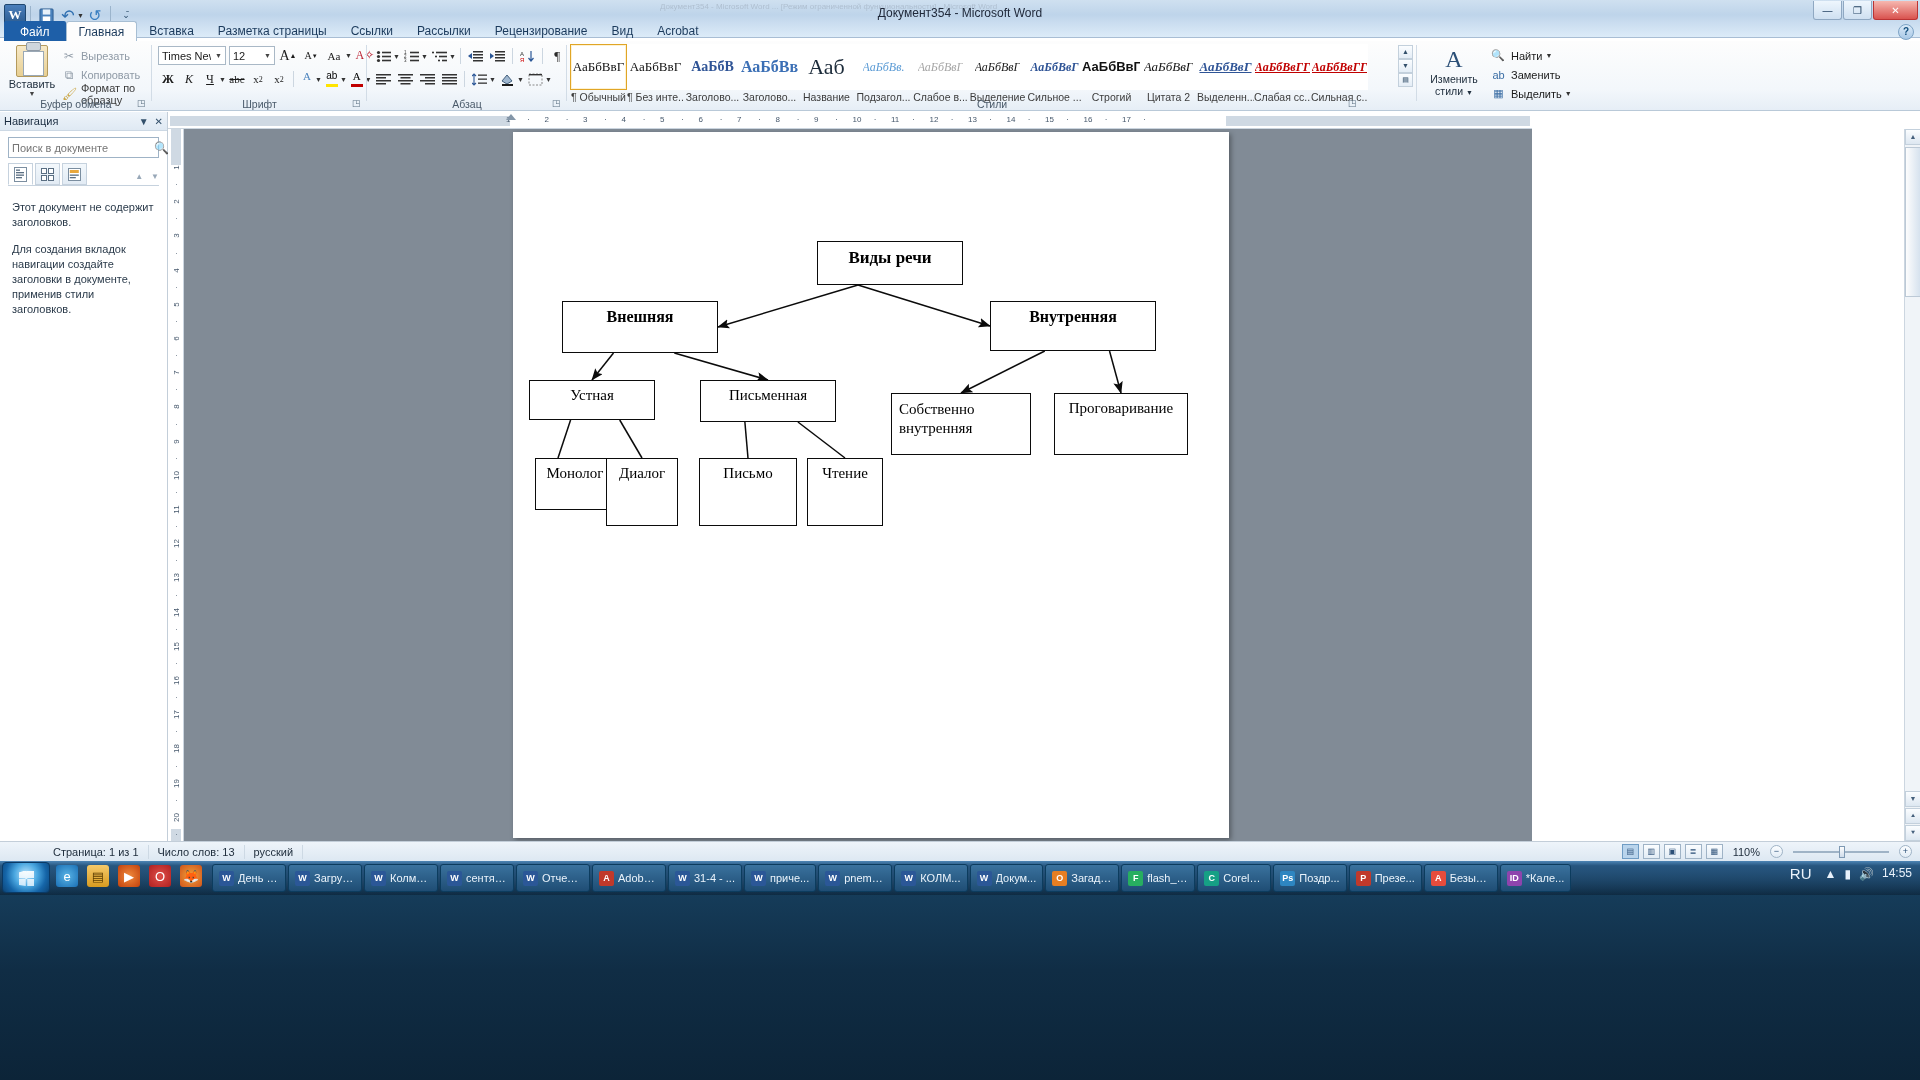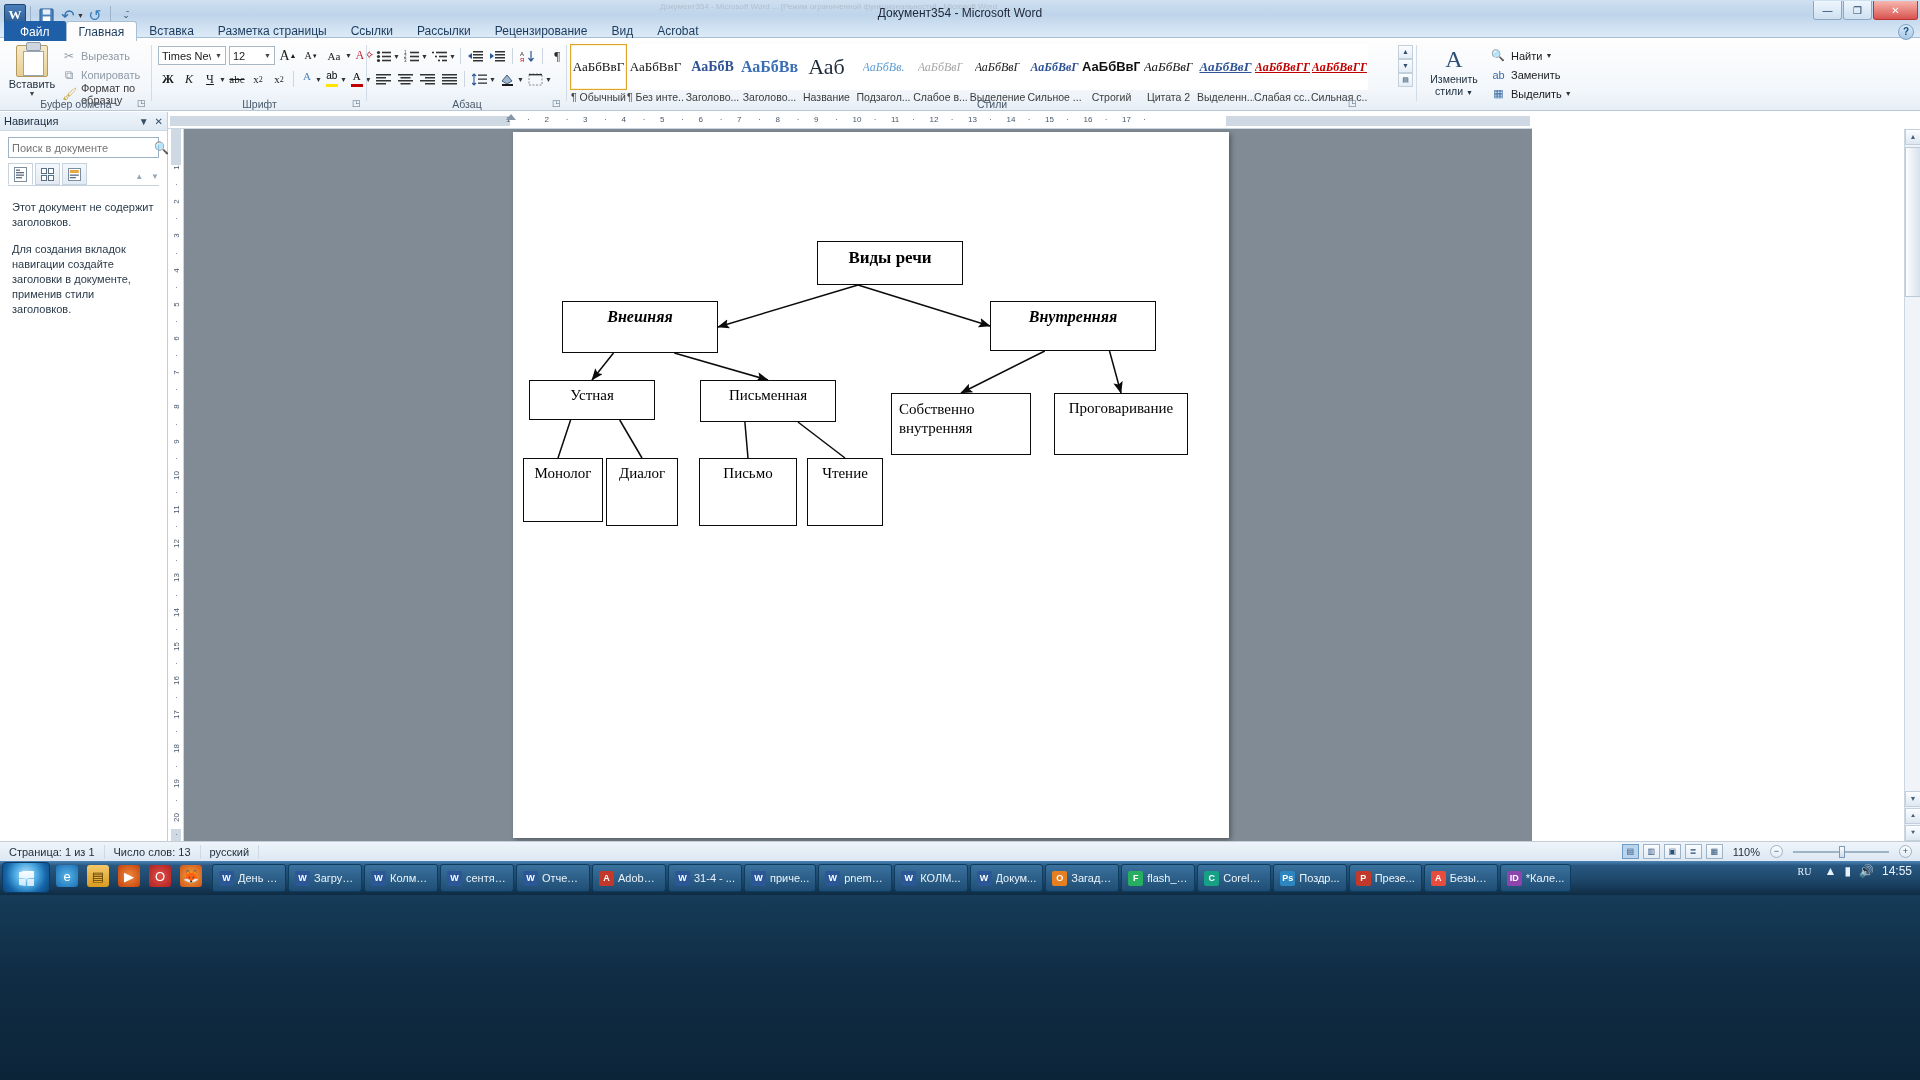--- a/index.html
+++ b/index.html
@@ -210,30 +210,30 @@
     background:#fff; box-shadow:2px 2px 5px rgba(0,0,0,.35);
   }
   .diagram { position:absolute; left:0; top:0; width:716px; height:706px; }
   .nodebox {
     position:absolute; border:1.6px solid #0b0b0b; background:#fff;
     display:flex; align-items:flex-start; justify-content:center;
     font-family:"Liberation Serif", serif; color:#000;
     padding-top:6px;
   }
   .nodebox.lvl1 { font-weight:bold; font-size:17px;margin-left:32px; }
-  .nodebox.lvl2 { font-weight:bold; font-size:16px;font-style:italic; }
+  .nodebox.lvl2 { font-weight:bold; font-size:16px; }
   .nodebox.lvl3 { font-size:15px; }
   .nodebox.lvl4 { font-size:15px; }
   .nodebox.left { justify-content:flex-start; padding-left:7px; text-align:left; }
 
   
   .statusbar {
     position:absolute; left:0; top:841px; width:1920px; height:20px;
     background:linear-gradient(#eef4fa,#dde8f2); border-top:1px solid #c3ced9;
-    display:flex; align-items:center; font-size:11px; color:#1d2b3a;
+    display:flex; align-items:center; font-size:11px; color:#1d2b3a;padding-left:44px;
   }
   .sbitem { padding:0 9px; border-right:1px solid #cdd9e4; height:14px; line-height:14px; white-space:nowrap; }
   .sbright { margin-left:auto; display:flex; align-items:center; gap:4px; padding-right:8px; }
   .viewbtn { width:17px;height:15px; border:1px solid #9fb3c6; background:linear-gradient(#fbfdff,#e2ecf5); display:inline-flex;align-items:center;justify-content:center; font-size:8px; color:#2b4f77; }
   .viewbtn.act { background:#b9d4ec; border-color:#6f9cc4; }
   .zoomslider { width:96px; height:14px; position:relative; margin:0 6px; }
   .zoomslider .track { position:absolute; left:0; right:0; top:6px; height:2px; background:#9fb3c6; }
   .zoomslider .knob { position:absolute; left:46px; top:1px; width:6px;height:12px; background:linear-gradient(#fdfdfd,#cfdceb); border:1px solid #7e99b3; }
   .zoomsign { width:13px;height:13px; border:1px solid #9fb3c6; border-radius:50%; background:linear-gradient(#fbfdff,#e2ecf5); font-size:9px; text-align:center; line-height:11px; color:#2b4f77; }
 
@@ -262,21 +262,21 @@
   .tbitem {
     height:28px; min-width:0; padding:0 6px; display:flex; align-items:center; gap:4px;
     background:linear-gradient(#3a729e,#1f4d74); border:1px solid #0c3css; border:1px solid #0c3c5e;
     border-radius:3px; color:#eaf3fb; font-size:11px; white-space:nowrap; max-width:74px; overflow:hidden;
   }
   .tbitem .ti { width:15px;height:15px; border-radius:2px; font-size:9px; display:flex;align-items:center;justify-content:center; color:#fff; font-weight:bold; flex:0 0 auto; }
   .tbitem .tl { overflow:hidden; text-overflow:ellipsis; }
   .tray { position:absolute; right:4px; top:3px; display:flex; align-items:center; gap:8px; color:#e9f2fb; font-size:11px; }
   .trayicon { font-size:12px; }
   .clockbox { text-align:center; line-height:13px; font-size:12px; padding-right:4px; }
-  .langbox { padding:1px 5px; font-size:10px; color:#eaf3fb;font-family:Liberation Serif, serif; }
+  .langbox { padding:1px 5px; font-size:15px; color:#eaf3fb; }
   .scrollbar-v {
     position:absolute; right:0; top:129px; width:16px; height:712px;
     background:#f0f4f8; border-left:1px solid #ccd6e0;
   }
   .sb-btn { width:16px;height:16px; background:linear-gradient(#fbfdff,#dde7f1); border:1px solid #c3d0dc; font-size:7px; text-align:center; line-height:14px; color:#45607c; }
   .sb-thumb { position:absolute; left:0; top:18px; width:16px; height:150px; background:linear-gradient(to right,#fdfdfd,#d6e2ee); border:1px solid #bcc9d6; }
 </style>
 </head>
 <body>
 
@@ -786,21 +786,21 @@
           </div>
           <div class="nodebox lvl3" style="left: 187px; top: 248px; width: 136px; height: 42px;">
             <span>Письменная</span>
           </div>
           <div class="nodebox lvl3 left" style="left: 378px; top: 261px; width: 140px; height: 62px;">
             <span style="line-height: 19px; display: block;">Собственно внутренняя</span>
           </div>
           <div class="nodebox lvl3" style="left: 541px; top: 261px; width: 134px; height: 62px;">
             <span>Проговаривание</span>
           </div>
-          <div class="nodebox lvl4" style="left: 10px; top: 326px; width: 80px; height: 64px; justify-content: center;">
+          <div class="nodebox lvl4" style="left: 22px; top: 326px; width: 80px; height: 52px; justify-content: center;">
             <span>Монолог</span>
           </div>
           <div class="nodebox lvl4" style="left: 93px; top: 326px; width: 72px; height: 68px;">
             <span>Диалог</span>
           </div>
           <div class="nodebox lvl4" style="left: 186px; top: 326px; width: 98px; height: 68px;">
             <span>Письмо</span>
           </div>
           <div class="nodebox lvl4" style="left: 294px; top: 326px; width: 76px; height: 68px;">
             <span>Чтение</span>

